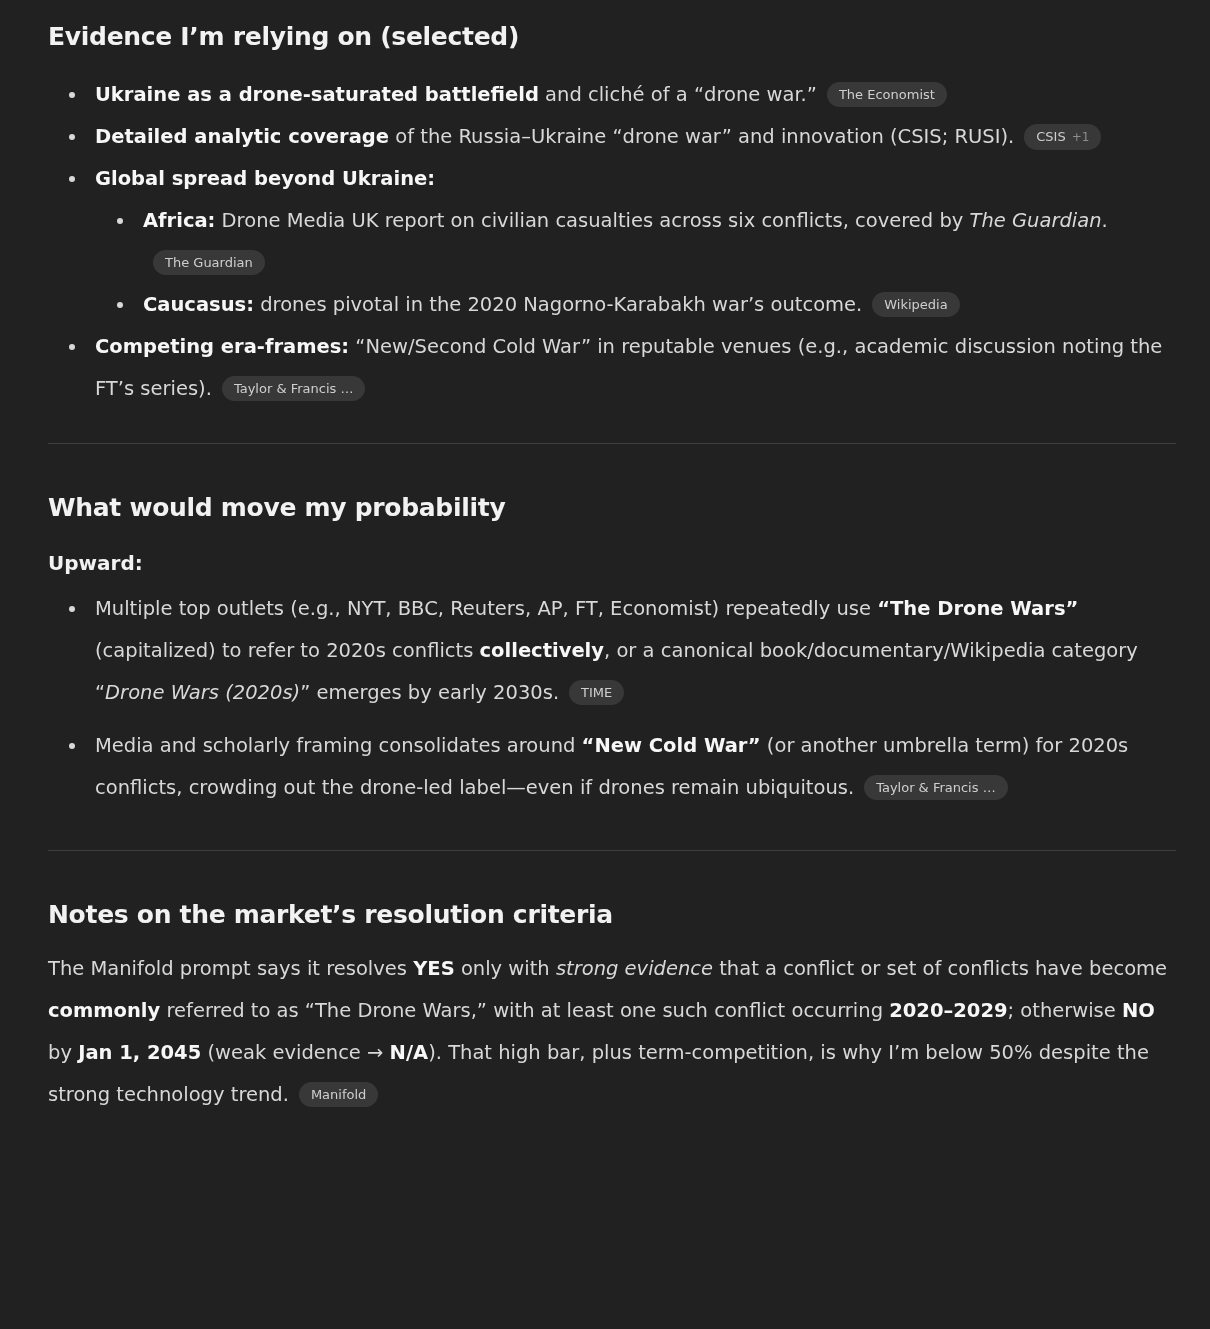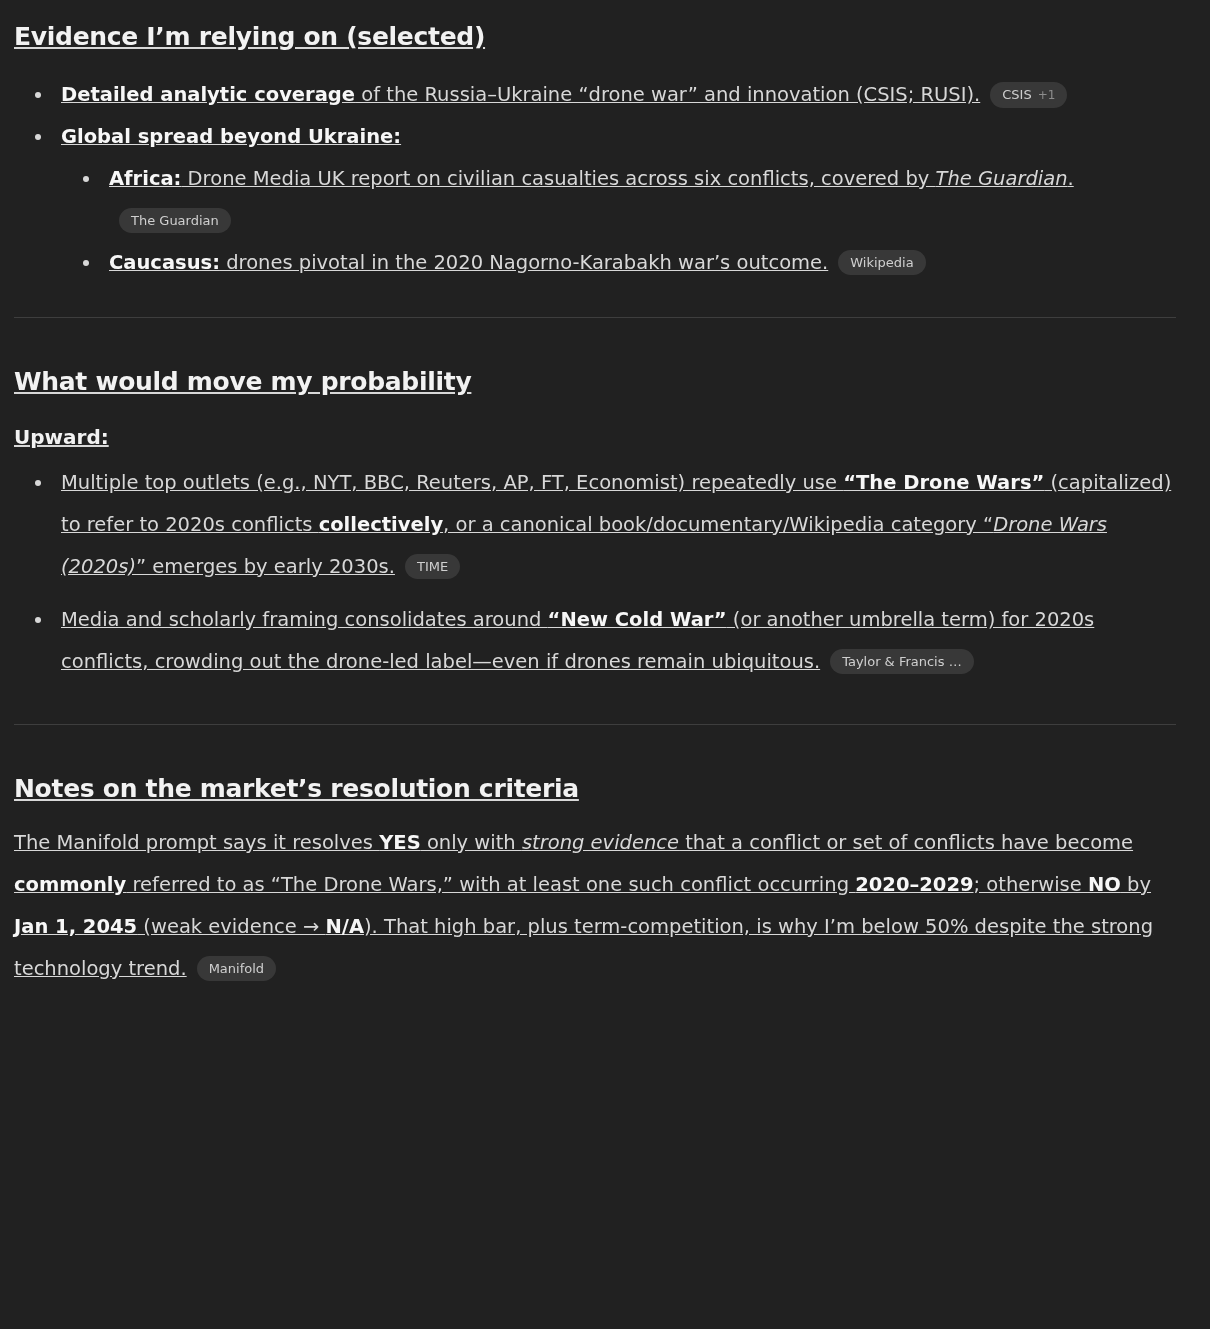--- a/index.html
+++ b/index.html
@@ -6,21 +6,21 @@
     --bg:#212121; --text:#d8d8d8; --bold:#f7f7f7; --heading:#f2f2f2;
     --badge-bg:#383838; --badge-text:#cfcfcf; --badge-suffix:#8d8d8d; --divider:#3e3e3e;
   }
   *{box-sizing:border-box;}
   html,body{margin:0;padding:0;}
   body{
     width:1210px;height:1329px;overflow:hidden;
     background:var(--bg);color:var(--text);
     font-family:"DejaVu Sans",sans-serif;
   }
-  .page{padding:22px 34px 0 14px;text-decoration:underline;}
+  .page{padding:22px 34px 0 48px;}
   h2{
     font-size:25px;line-height:29px;font-weight:700;color:var(--heading);
     margin:0;letter-spacing:-0.3px;
   }
   .h2-later{margin-top:49px;}
   .bullets{list-style:none;margin:0;padding:0;font-size:19.5px;line-height:42px;}
   .root-list{margin-top:23px;}
   .bullets li{position:relative;padding-left:47px;}
   .bullets li::before{
     content:"";position:absolute;left:21px;top:18px;width:6px;height:6px;
@@ -45,25 +45,27 @@
   .notes-paragraph{font-size:19.5px;line-height:42px;margin:19px 0 0;}
 </style>
 </head>
 <body>
 
 <div class="page">
 
   <section>
     <h2>Evidence I’m relying on (selected)</h2>
     <ul class="bullets root-list" id="evidence-list">
+        <li><strong>Ukraine as a drone-saturated battlefield</strong><span> and cliché of a “drone war.”</span><span class="badge"><span class="badge-label">The Economist</span></span></li>
         <li><strong>Detailed analytic coverage</strong><span> of the Russia–Ukraine “drone war” and innovation (CSIS; RUSI).</span><span class="badge"><span class="badge-label">CSIS</span><span class="badge-suffix">+1</span></span></li>
         <li><strong>Global spread beyond Ukraine:</strong><ul class="bullets sub">
             <li><strong>Africa:</strong><span> Drone Media UK report on civilian casualties across six conflicts, covered by </span><em>The Guardian</em><span>.</span><span class="badge"><span class="badge-label">The Guardian</span></span></li>
             <li><strong>Caucasus:</strong><span> drones pivotal in the 2020 Nagorno-Karabakh war’s outcome.</span><span class="badge"><span class="badge-label">Wikipedia</span></span></li>
           </ul></li>
+        <li><strong>Competing era-frames:</strong><span> “New/Second Cold War” in reputable venues (e.g., academic discussion noting the FT’s series).</span><span class="badge"><span class="badge-label">Taylor &amp; Francis …</span></span></li>
       </ul>
   </section>
 
   <hr class="divider">
 
   <section>
     <h2 class="h2-later">What would move my probability</h2>
     <div id="probability-subsections">
         <div class="subsection">
           <h3 class="subhead">Upward:</h3>

